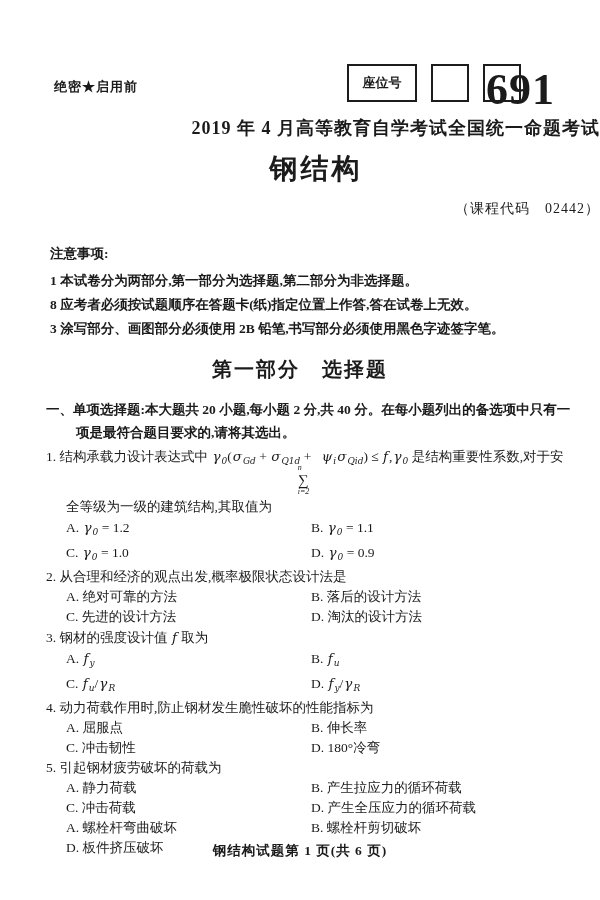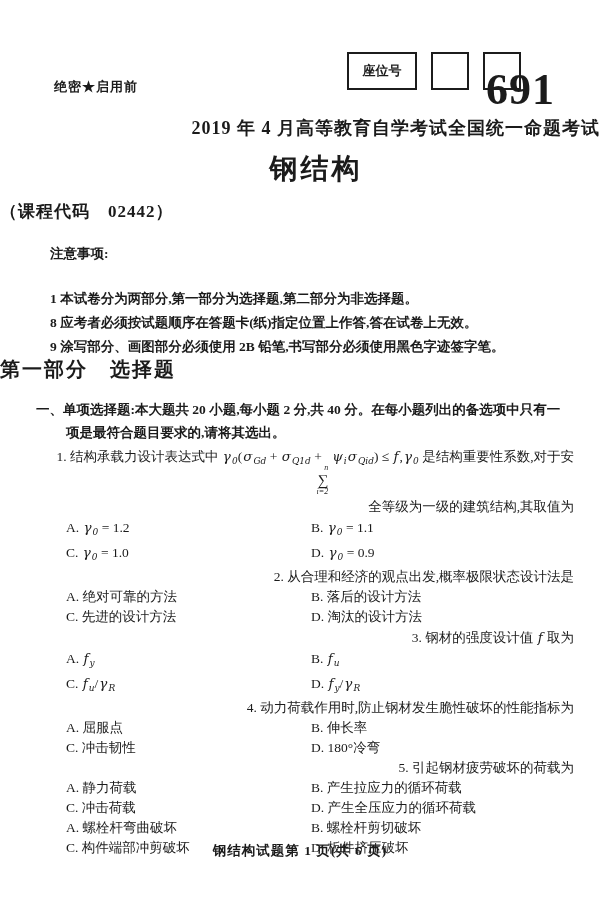--- a/index.html
+++ b/index.html
@@ -11,21 +11,21 @@
     font-family:"Liberation Serif","DejaVu Serif",serif;
     overflow:hidden;
   }
   
   .classified {
     position:absolute; left:54px; top:78px;
     font-size:13px; font-weight:bold; letter-spacing:1px;font-family:Liberation Serif, serif;
   }
   .seatbox {
     position:absolute; left:347px; top:64px;
-    display:flex; align-items:flex-end; height:26px;gap:16px;
+    display:flex; align-items:flex-start; height:26px;gap:16px;
   }
   .seatbox .cell {
     border:2px solid #1c1c1c; height:38px;
   }
   .seatbox .label-cell {
     width:70px; display:flex; align-items:center; justify-content:center;
     font-size:13px; font-weight:bold;
   }
   .seatbox .blank-cell { width:38px; margin-left:-2px; }
   .paper-num {
@@ -37,45 +37,45 @@
   .exam-title {
     position:absolute; top:116px; left:0; width:100%;
     text-align:right; font-size:18px; font-weight:bold; letter-spacing:1px;
   }
   .subject-title {
     position:absolute; top:150px; left:16px; width:100%;
     text-align:center; font-size:28px; font-weight:bold; letter-spacing:3px;
   }
   .course-code {
     position:absolute; top:200px; left:0; width:100%;
-    text-align:left; font-size:17px; font-weight:700; letter-spacing:1px;
+    text-align:right; font-size:14px; font-weight:400; letter-spacing:1px;
   }
   
   .notice {
     position:absolute; left:50px; top:245px; width:515px;
     font-size:13.5px; font-weight:bold;
   }
-  .notice-heading { margin-bottom:24px; }
+  .notice-heading { margin-bottom:6px; }
   .notice-item { line-height:24px; }
   
   .section-heading {
     position:absolute; top:356px; left:0; width:100%;
-    font-size:20px; font-weight:bold; letter-spacing:2px;
+    text-align:center; font-size:20px; font-weight:bold; letter-spacing:2px;
   }
   .intro {
-    position:absolute; left:36px; top:398px; width:528px;
+    position:absolute; left:46px; top:398px; width:528px;
     font-size:13.5px; font-weight:bold; line-height:23px;
     padding-left:30px; text-indent:-30px;
   }
   
   .questions {
     position:absolute; left:46px; top:446px; width:528px;
     font-size:13.5px; line-height:20px;
   }
-  .qstem { padding-left:20px; text-indent:-20px;text-align:right; }
+  .qstem { padding-left:20px; text-indent:-20px; }
   .opts {
     padding-left:20px;
     display:grid; grid-template-columns:245px 1fr;
   }
   .opt { line-height:20px; white-space:nowrap; }
   i.v {
     font-style:italic;
     font-family:"DejaVu Serif",serif;
     padding:0 1px;
   }
@@ -111,21 +111,21 @@
 <div class="paper-num">691</div>
 
 <div class="exam-title">2019 年 4 月高等教育自学考试全国统一命题考试</div>
 <div class="subject-title">钢结构</div>
 <div class="course-code">（课程代码　02442）</div>
 
 <div class="notice">
   <div class="notice-heading">注意事项:</div>
   <div class="notice-item">1 本试卷分为两部分,第一部分为选择题,第二部分为非选择题。</div>
   <div class="notice-item">8 应考者必须按试题顺序在答题卡(纸)指定位置上作答,答在试卷上无效。</div>
-  <div class="notice-item">9 涂写部分、画图部分必须使用 2B 铅笔,书写部分必须使用黑色字迹签字笔。</div>
+  <div class="notice-item">3 涂写部分、画图部分必须使用 2B 铅笔,书写部分必须使用黑色字迹签字笔。</div>
 </div>
 
 <div class="section-heading">第一部分　选择题</div>
 <div class="intro">一、单项选择题:本大题共 20 小题,每小题 2 分,共 40 分。在每小题列出的备选项中只有一项是最符合题目要求的,请将其选出。</div>
 
 <div class="questions">
     <div class="question">
       <div class="qstem"><span class="qnum">1. </span>结构承载力设计表达式中 <i class="v">γ</i><sub>0</sub>(<i class="v">σ</i><sub>Gd</sub> + <i class="v">σ</i><sub>Q1d</sub> + <span class="sum">
           <span class="sum-top">n</span>
           <span class="sum-sigma">∑</span>
@@ -171,19 +171,18 @@
         <div class="opt"><span class="optlab">A. </span>静力荷载</div>
         <div class="opt"><span class="optlab">B. </span>产生拉应力的循环荷载</div>
         <div class="opt"><span class="optlab">C. </span>冲击荷载</div>
         <div class="opt"><span class="optlab">D. </span>产生全压应力的循环荷载</div>
       </div>
     </div>
     <div class="question">
       <div class="opts">
         <div class="opt"><span class="optlab">A. </span>螺栓杆弯曲破坏</div>
         <div class="opt"><span class="optlab">B. </span>螺栓杆剪切破坏</div>
-        <div class="opt"><span class="optlab">C. </span>构件端部冲剪破坏</div>
         <div class="opt"><span class="optlab">D. </span>板件挤压破坏</div>
       </div>
     </div>
   </div>
 
 <div class="footer">钢结构试题第 1 页(共 6 页)</div>
 
 </body></html>

